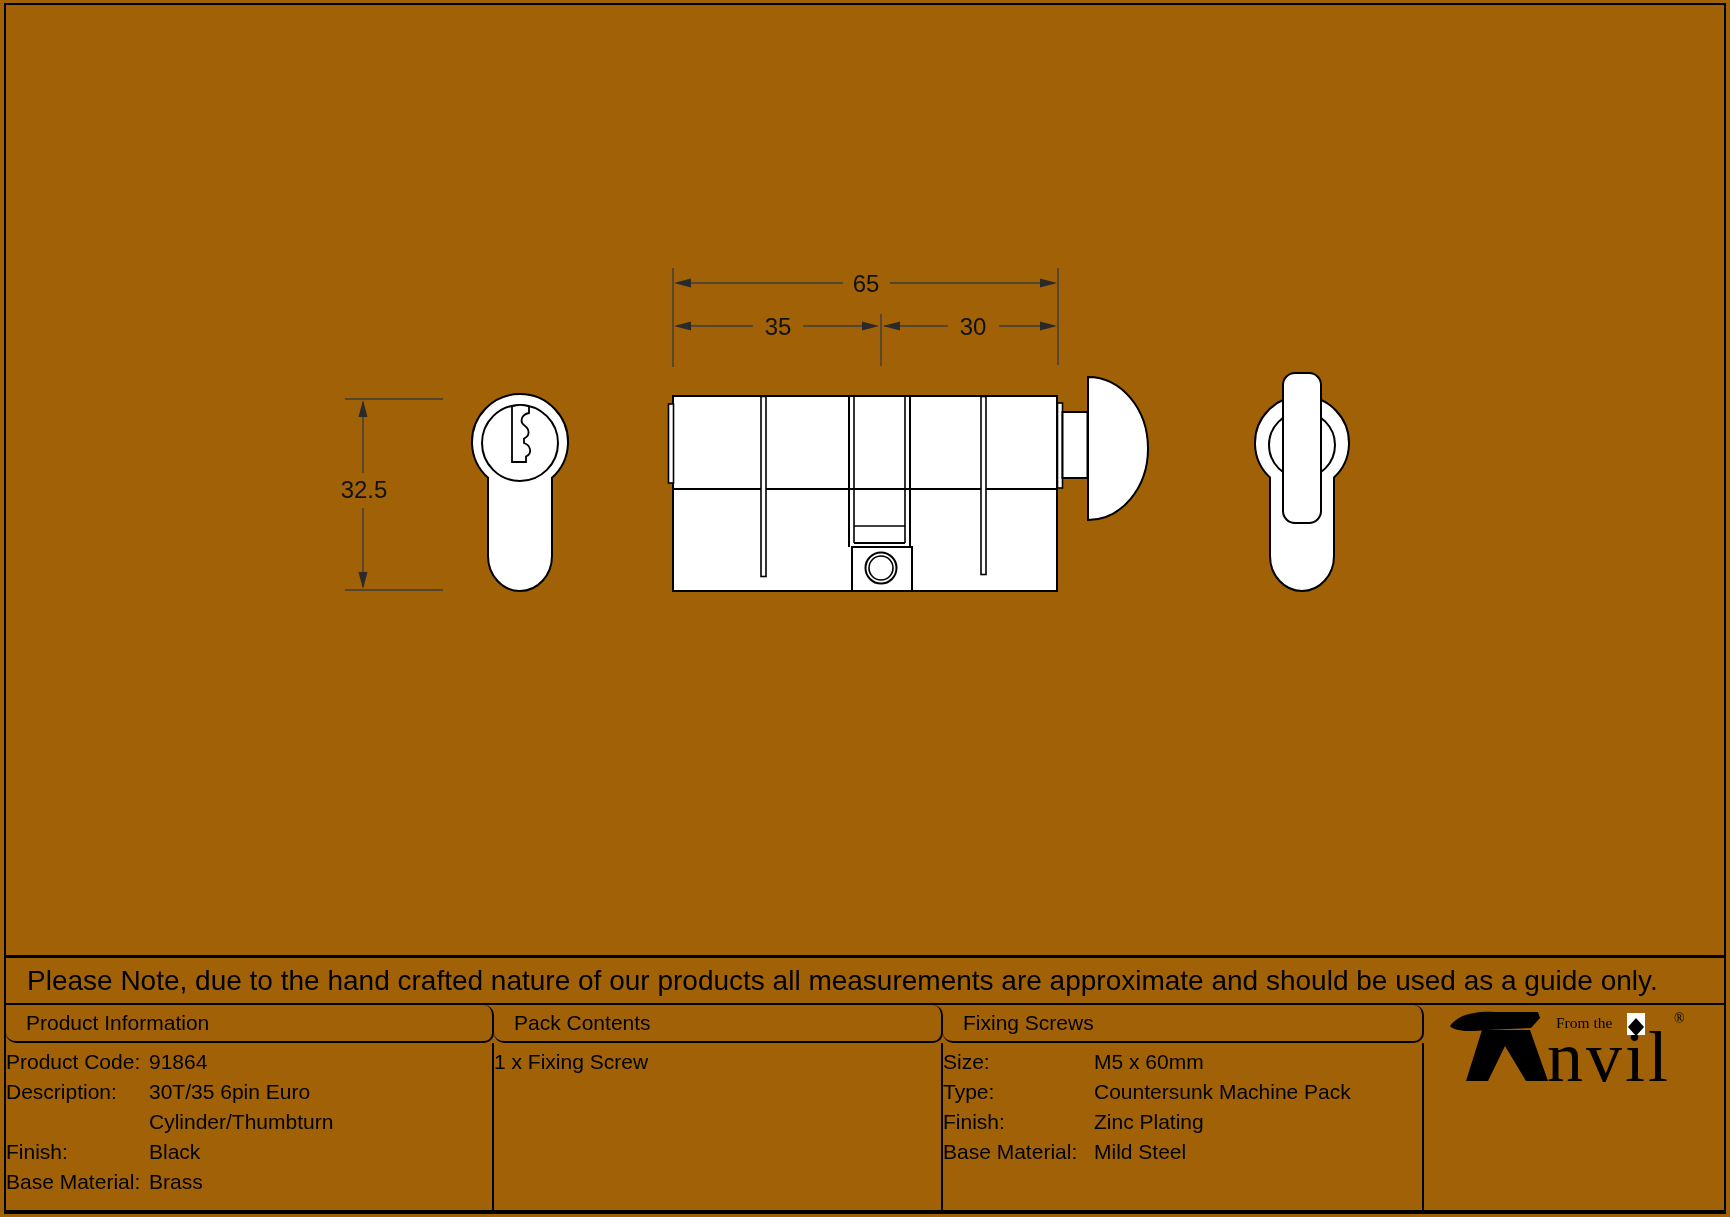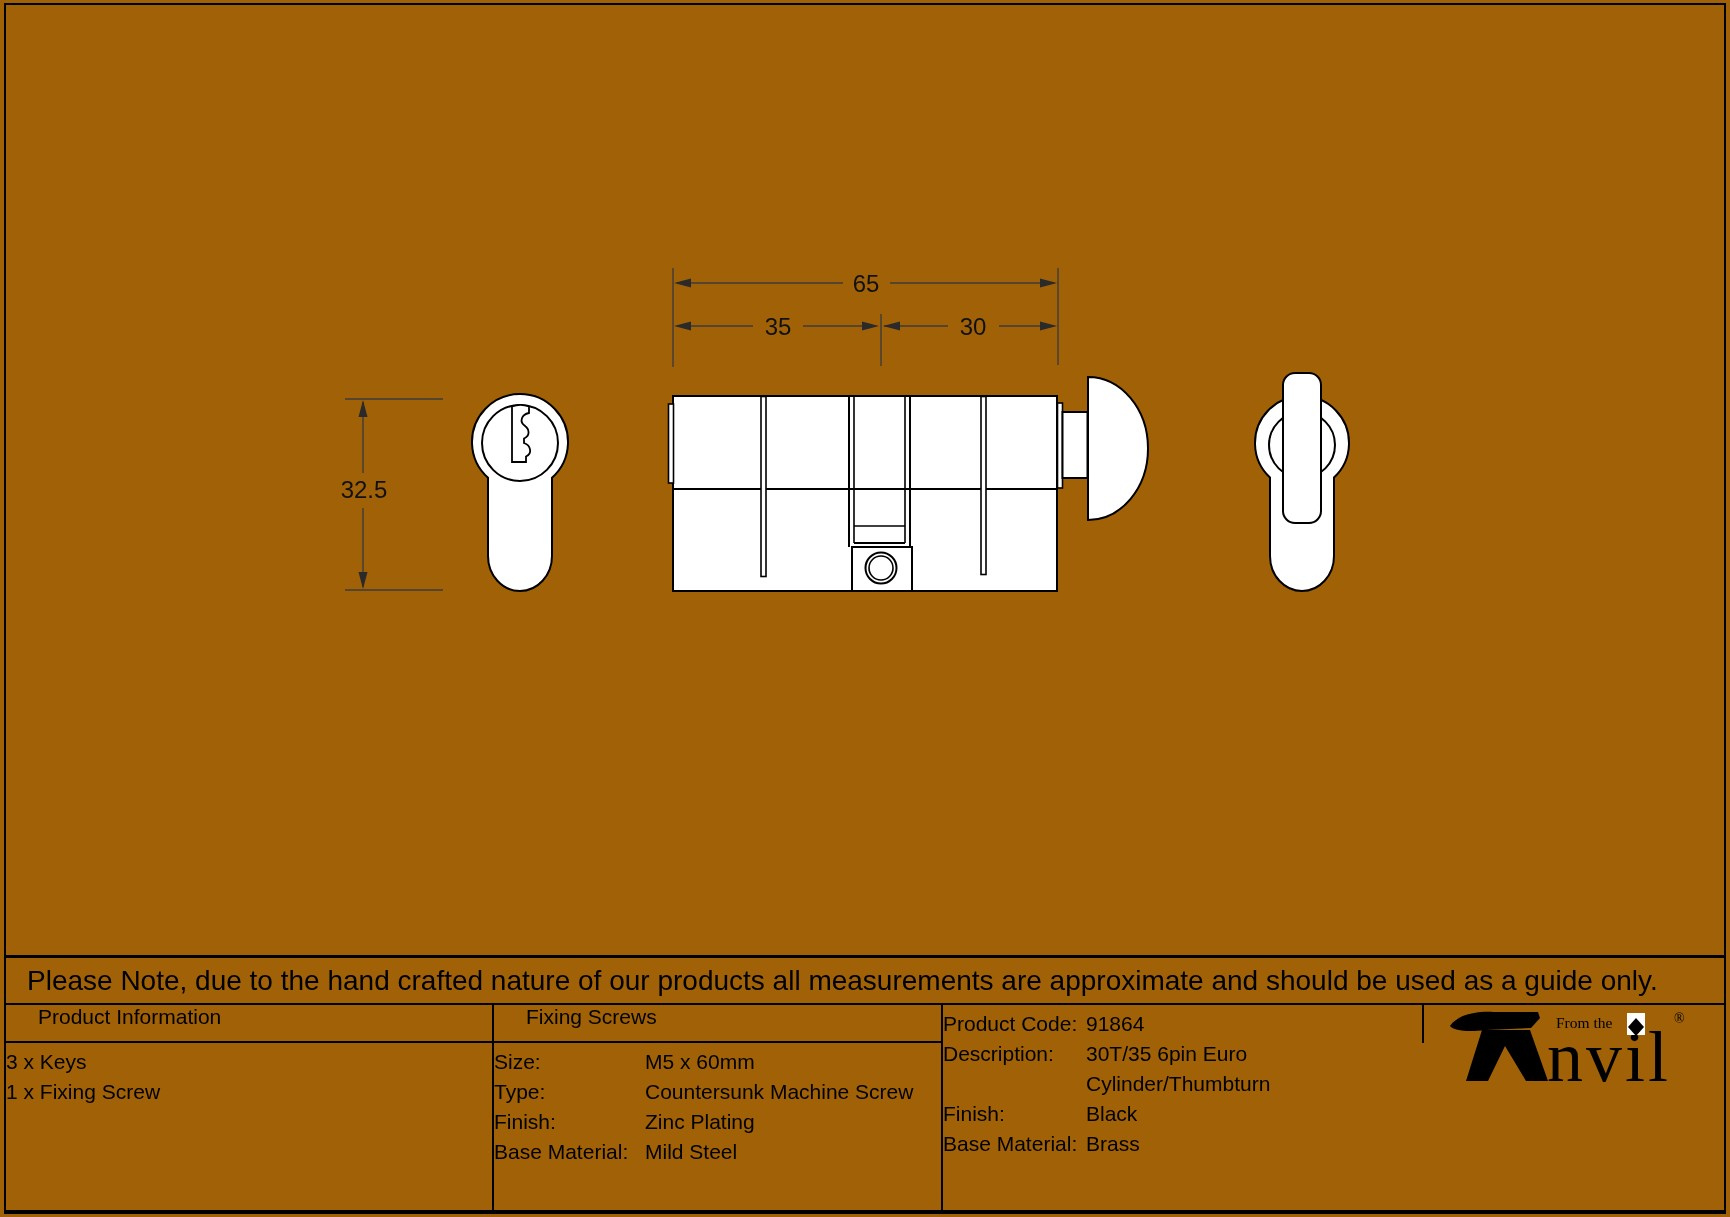--- a/index.html
+++ b/index.html
@@ -23,21 +23,21 @@
   }
   
   .spec-table{
     position:absolute;left:6px;right:6px;top:1005px;height:206px;
     display:grid;grid-template-columns:488px 449px 481px 1fr;
     grid-template-rows:38px 1fr;box-sizing:border-box;font-size:21px;
   }
   .cell{box-sizing:border-box;}
   .b-r{border-right:2px solid #000;}
   .b-b{border-bottom:2px solid #000;}
-  .th{display:flex;padding-left:32px;}
+  .th{display:flex;align-items:center;padding-left:20px;border-radius:10px;}
   .tbody{padding-top:4px;}
   .spec-row{display:flex;line-height:30px;}
   .spec-row .lbl{flex:0 0 auto;}
   .col-product .lbl{width:143px;}
   .col-fixing .lbl{width:151px;}
   .logo-cell{
     grid-column:4;grid-row:1 / 3;display:flex;align-items:flex-start;justify-content:center;
   }
   .logo-cell svg{display:block;}
   .logo-serif{font-family:"Liberation Serif",serif;}
@@ -121,20 +121,23 @@
 
   <div class="note-bar">
     <span>Please Note, due to the hand crafted nature of our products all measurements are approximate and should be used as a guide only.</span>
   </div>
 
   <div class="spec-table">
 
     <div class="cell th b-r b-b col-product">
       <span>Product Information</span>
     </div>
+    <div class="cell th b-r b-b col-pack">
+      <span>Pack Contents</span>
+    </div>
     <div class="cell th b-r b-b col-fixing">
       <span>Fixing Screws</span>
     </div>
 
     <div class="cell logo-cell">
       <svg width="280" height="90" viewBox="0 0 280 90">
         <g fill="#000">
           <path d="M16,21 C24,9 44,6 60,7 L104,7 L106,13 L97,23 L52,25 C34,27 20,26 16,21 Z"></path>
           <path d="M48,25 L96,25 L114,76 L92,76 L71,41 L54,76 L32,76 Z"></path>
         </g>
@@ -160,35 +163,32 @@
         <span class="val">Black</span>
       </div>
       <div class="spec-row">
         <span class="lbl">Base Material:</span>
         <span class="val">Brass</span>
       </div>
     </div>
 
     <div class="cell tbody b-r col-pack">
       <div class="spec-row">
-        <span>3 x Keys</span>
-      </div>
-      <div class="spec-row">
         <span>1 x Fixing Screw</span>
       </div>
     </div>
 
     <div class="cell tbody b-r col-fixing">
       <div class="spec-row">
         <span class="lbl">Size:</span>
         <span class="val">M5 x 60mm</span>
       </div>
       <div class="spec-row">
         <span class="lbl">Type:</span>
-        <span class="val">Countersunk Machine Screw</span>
+        <span class="val">Countersunk Machine Pack</span>
       </div>
       <div class="spec-row">
         <span class="lbl">Finish:</span>
         <span class="val">Zinc Plating</span>
       </div>
       <div class="spec-row">
         <span class="lbl">Base Material:</span>
         <span class="val">Mild Steel</span>
       </div>
     </div>

